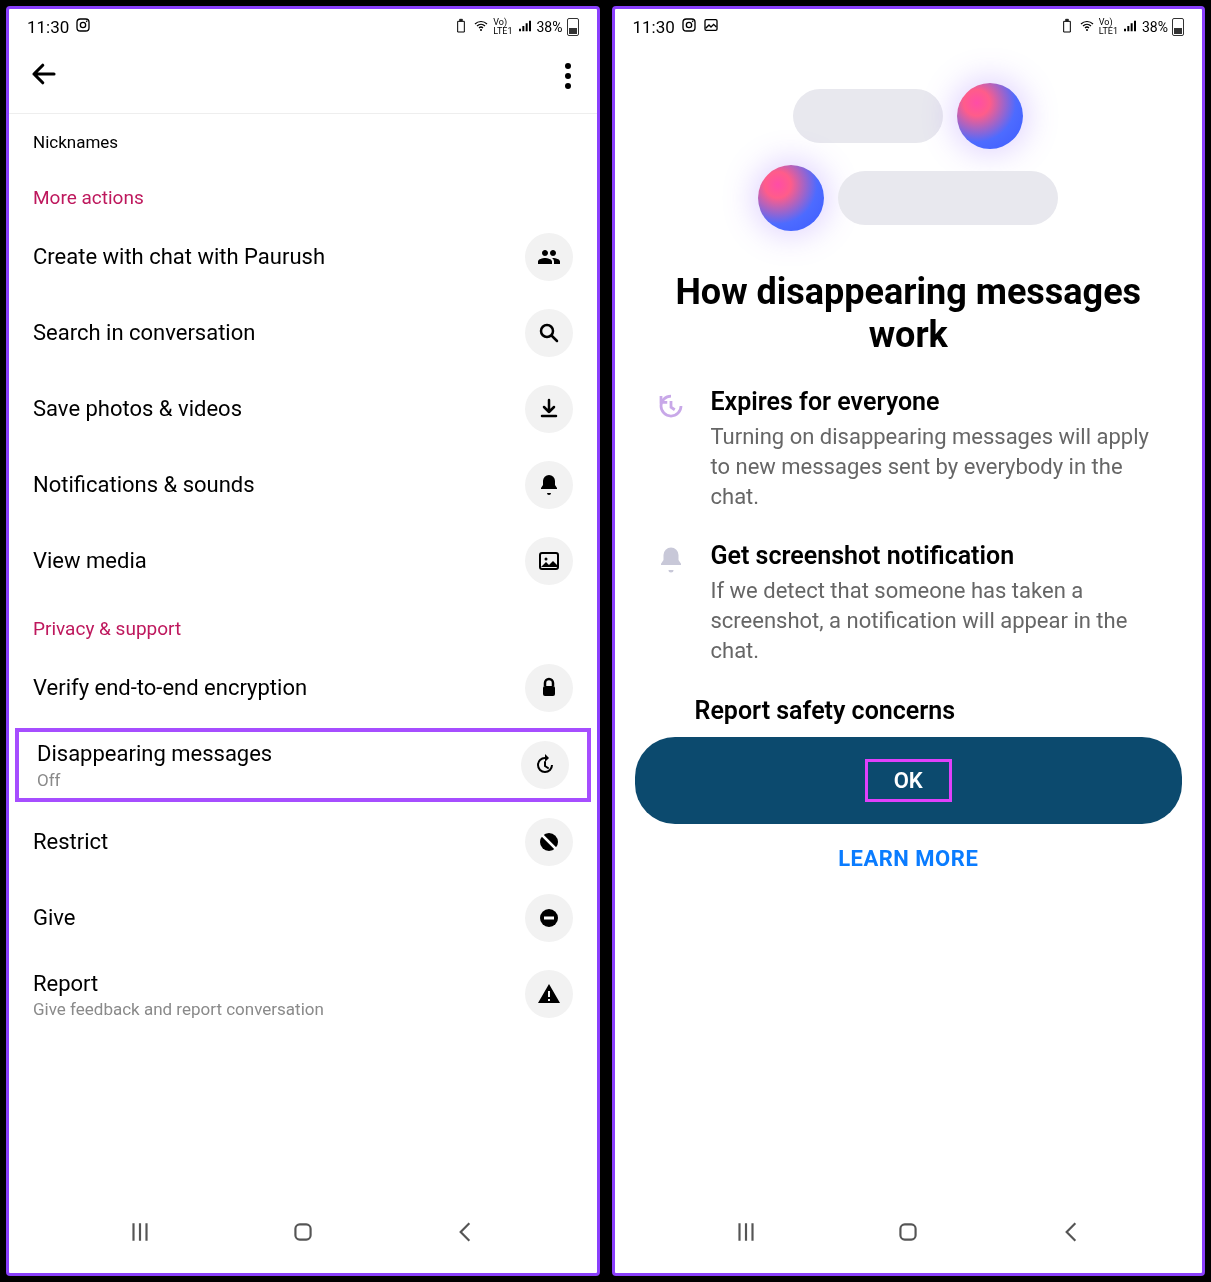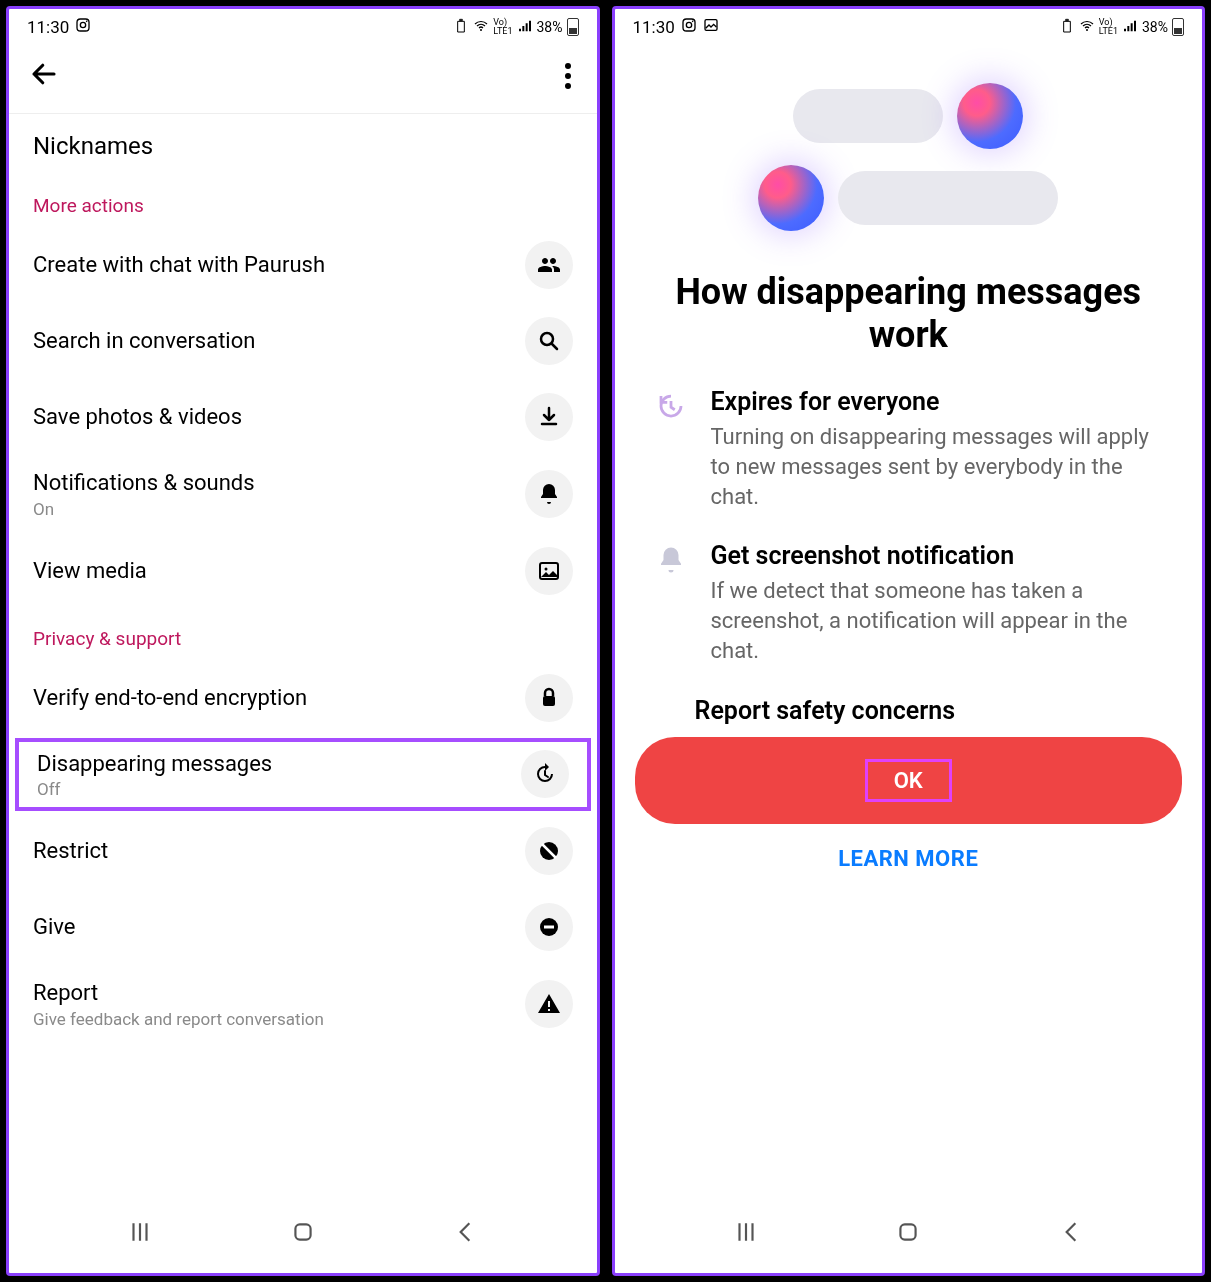--- a/index.html
+++ b/index.html
@@ -106,32 +106,32 @@
     display:flex; gap:20px; padding: 20px 36px 10px 36px;
   }
   .info-icon { width:40px; display:flex; align-items:flex-start; justify-content:center; padding-top:4px;}
   .info-icon svg { width:30px; height:30px; }
   .info-body { flex:1; }
   .info-head { font-size:25px; font-weight:600; color:#000; margin-bottom:6px; }
   .info-text { font-size:22px; color:#666; line-height:1.35; }
   .partial-head { font-size:25px; font-weight:600; padding: 20px 36px 0px 80px; }
   .btn-primary {
     margin: 12px 20px 6px 20px;
-    background:#ef4444; color:#fff; border-radius:40px;
+    background:#0c4a6e; color:#fff; border-radius:40px;
     text-align:center; padding:22px 0; font-size:22px; font-weight:600;
     position:relative;
   }
   .btn-primary .ok-box {
     border:3px solid #e040fb; padding:6px 26px; display:inline-block;
   }
   .btn-secondary {
     text-align:center; color:#0a7cff; font-size:22px; font-weight:700;
     padding:16px 0 8px 0; letter-spacing:0.5px;
   }
-  .nicknames-row { padding: 18px 24px 16px 24px; font-size:24px; }
+  .nicknames-row { padding: 18px 24px 16px 24px; font-size:17px; }
 </style>
 </head>
 <body>
 
 <div class="container">
 
   <div class="phone">
     <div class="status-bar">
       <div class="status-left">
         <span>11:30</span>
@@ -207,21 +207,20 @@
       <div class="circle-icon">
           <svg viewBox="0 0 24 24">
             <path d="M12 3v12m0 0l-5-5m5 5l5-5M5 19h14" stroke="#000" stroke-width="2.5" fill="none" stroke-linecap="round" stroke-linejoin="round"></path>
           </svg>
         </div>
     </div>
 
     <div class="row">
       <div class="row-text">
         <div class="row-title">Notifications &amp; sounds</div>
-        <div class="row-sub">On</div>
       </div>
       <div class="circle-icon">
           <svg viewBox="0 0 24 24">
             <path d="M12 2a6 6 0 00-6 6v4l-2 3v1h16v-1l-2-3V8a6 6 0 00-6-6zm-2 18a2 2 0 004 0h-4z"></path>
           </svg>
         </div>
     </div>
 
     <div class="row">
       <div class="row-text">

